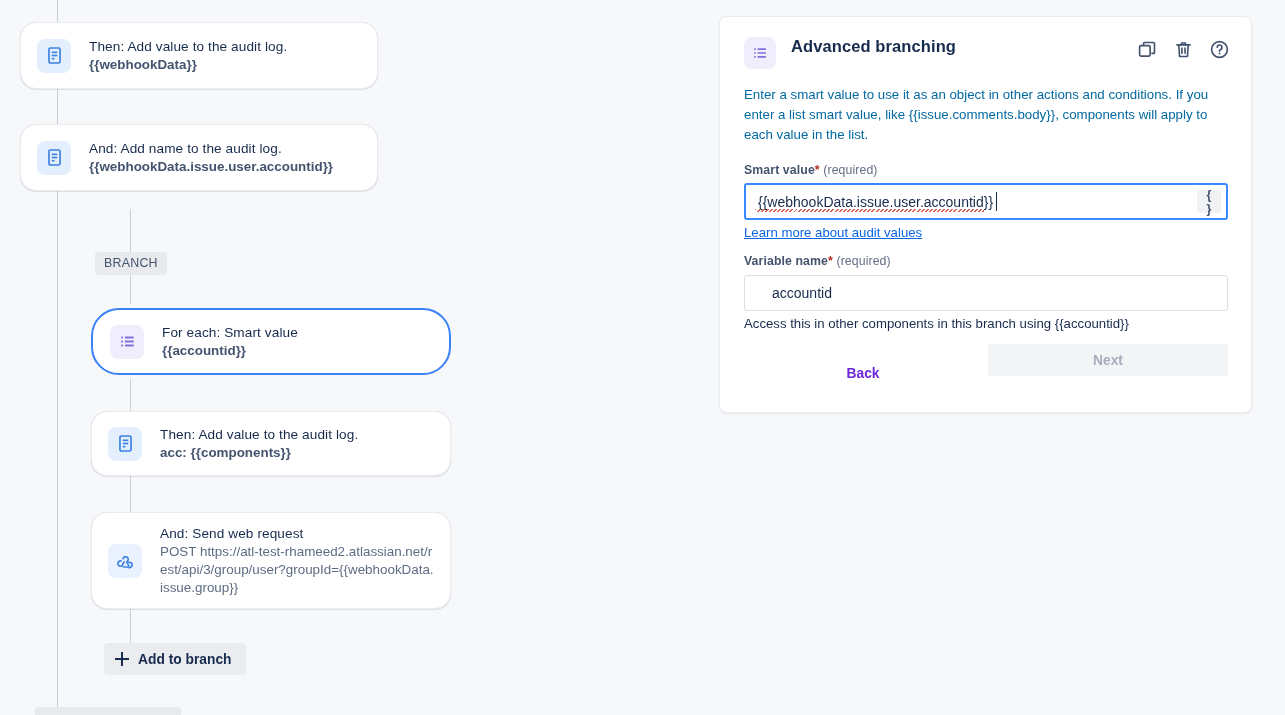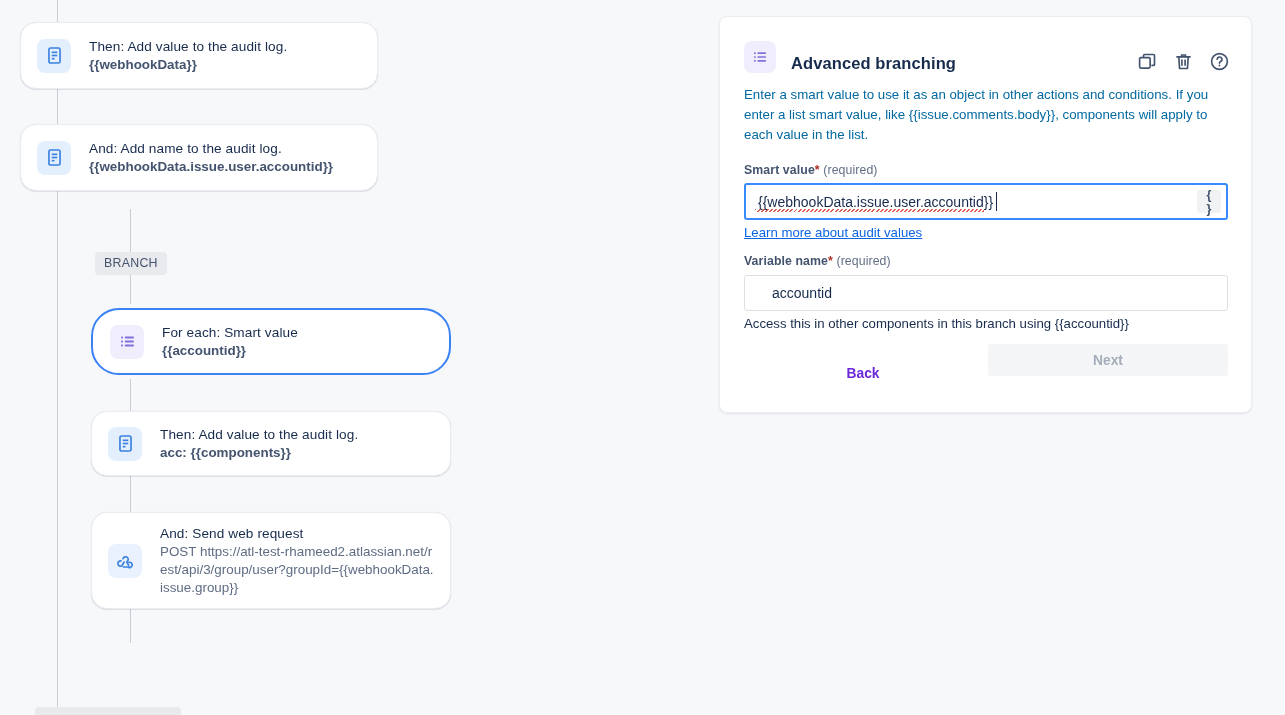--- a/index.html
+++ b/index.html
@@ -118,21 +118,21 @@
     width: 533px; height: 397px;
     background: #ffffff;
     border: 1px solid #ebecf0;
     border-radius: 8px;
     box-shadow: 0 1px 2px rgba(9,30,66,0.08);
   }
 
   .panel-head {
     position: absolute; left: 24px; top: 20px;
     right: 20px; height: 36px;
-    display: flex; align-items: flex-end;
+    display: flex; align-items: flex-start;
   }
   .panel-head-icon {
     width: 32px; height: 32px; border-radius: 8px;
     background: #f0edfc;
     display: flex; align-items: center; justify-content: center;
     flex: 0 0 32px;
   }
   .panel-title {
     margin-left: 15px;
     font-size: 16.5px;
@@ -326,20 +326,24 @@
           <path d="M16.6 13.6a3.2 3.2 0 1 1-1.1 5.6H10"></path>
           <path d="M10.9 13.2 8.3 17.8a3.2 3.2 0 1 1-1.1-5.9"></path>
         </svg>
       </div>
       <div class="step-text" style="max-width:278px;">
         <div class="step-title">And: Send web request</div>
         <div class="step-sub plain">POST https://atl-test-rhameed2.atlassian.net/rest/api/3/group/user?groupId={{webhookData.issue.group}}</div>
       </div>
     </div>
 
+    <button class="add-branch-btn" style="left:104px; top:643px;">
+      <span class="plus-glyph"></span>
+      <span>Add to branch</span>
+    </button>
 
     <div class="stub-bar" style="left:35px; top:707px; width:146px; height:22px;"></div>
   </div>
 
   <div id="panel">
     <div class="panel-head">
       <div class="panel-head-icon">
         <svg width="16" height="16" viewBox="0 0 24 24" fill="#8270db">
           <rect x="3" y="5" width="2.6" height="2.6" rx=".6"></rect>
           <rect x="3" y="10.7" width="2.6" height="2.6" rx=".6"></rect>

